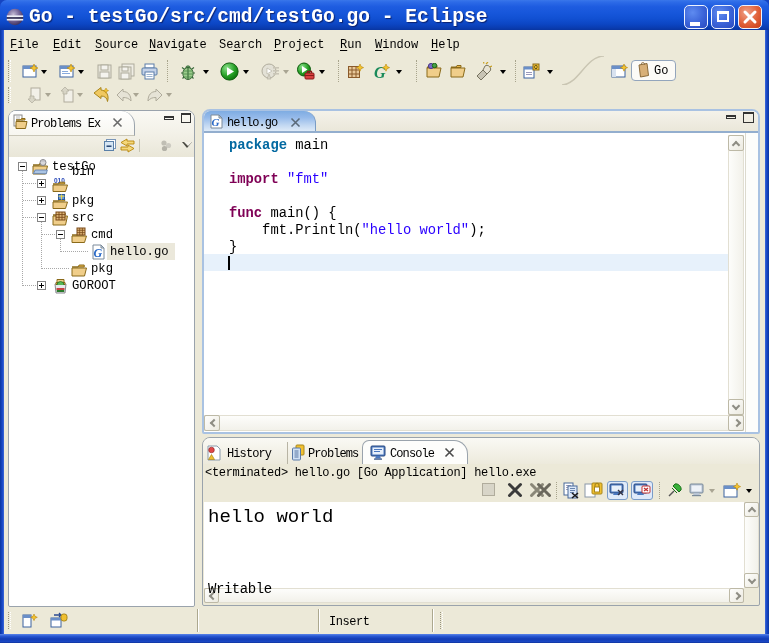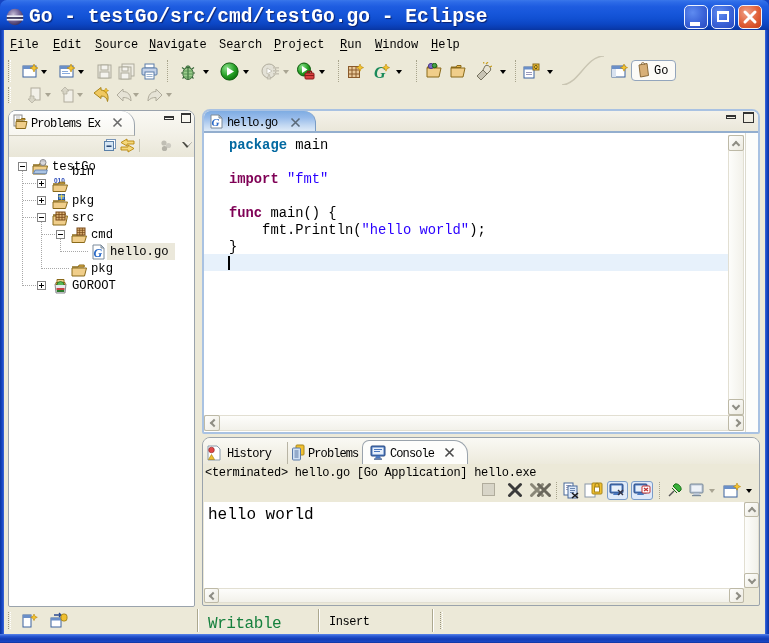--- a/index.html
+++ b/index.html
@@ -531,21 +531,21 @@
 </svg>
 <div class="abs dd ddg" style="left:709px;top:489px"></div>
 <svg class="abs" style="left:723px;top:482px" width="19" height="18" viewBox="0 0 19 18">
   <rect x="1" y="4" width="13" height="11" fill="#fff" stroke="#3b62a0"></rect>
   <rect x="1" y="4" width="13" height="3" fill="#6a8fc8"></rect>
   <path d="M14 1 l1.1 2.5 L17.6 4.6 l-2.5 1.1 L14 8.2 l-1.1-2.5 L10.4 4.6 l2.5-1.1z" fill="#f4c430" stroke="#b8860b" stroke-width="0.6"></path>
 </svg>
 <div class="abs dd" style="left:746px;top:489px"></div>
 
 <div class="abs" style="left:204px;top:502px;width:540px;height:86px;background:#fff;"></div>
-<div class="abs" style="left:208px;top:506px;font-size:16px;white-space:pre;color:#000;">hello world</div>
+<div class="abs" style="left:208px;top:506px;font-size:19px;white-space:pre;color:#000;">hello world</div>
 
 <div class="abs sbtrack" style="left:744px;top:502px;width:15px;height:86px;"></div>
 <div class="sbbtn" style="left:744px;top:502px;width:15px;height:15px;"></div>
 <div class="chev" style="left:748.5px;top:508px;transform:rotate(45deg);"></div>
 <div class="sbbtn" style="left:744px;top:573px;width:15px;height:15px;"></div>
 <div class="chev" style="left:748.5px;top:577px;transform:rotate(225deg);"></div>
 
 <div class="abs sbtrackh" style="left:204px;top:588px;width:540px;height:15px;"></div>
 <div class="sbbtn" style="left:204px;top:588px;width:15px;height:15px;"></div>
 <div class="chev" style="left:210px;top:592.5px;transform:rotate(-45deg);"></div>
@@ -559,17 +559,17 @@
   <rect x="1" y="3" width="8" height="3" fill="#6a8fc8"></rect>
   <path d="M12 2 l1 2.3 2.3 1 -2.3 1 -1 2.3 -1-2.3 -2.3-1 2.3-1z" fill="#f4c430" stroke="#b8860b" stroke-width="0.6"></path>
 </svg>
 <svg class="abs" style="left:50px;top:612px" width="18" height="17" viewBox="0 0 18 17">
   <rect x="1" y="6" width="10" height="9" fill="#fff" stroke="#3b62a0"></rect>
   <rect x="1" y="6" width="10" height="2.5" fill="#6a8fc8"></rect>
   <path d="M4 3 h7 M9 1 l2 2 -2 2" fill="none" stroke="#2a4a90" stroke-width="1.3"></path>
   <rect x="11" y="2" width="6" height="7" rx="2.5" fill="#f0c030" stroke="#a8861a"></rect>
 </svg>
 <div class="groove" style="left:197px;top:609px;height:23px"></div>
-<div class="abs" style="left:208px;top:615px;font-size:16px;color:#15803d;white-space:pre;letter-spacing:-0.45px">Writable</div>
+<div class="abs" style="left:208px;top:581px;font-size:14px;color:#000000;white-space:pre;letter-spacing:-0.45px">Writable</div>
 <div class="groove" style="left:318px;top:609px;height:23px"></div>
 <div class="abs" style="left:329px;top:615px;font-size:12px;color:#000;white-space:pre;letter-spacing:-0.45px">Insert</div>
 <div class="groove" style="left:432px;top:609px;height:23px"></div>
 <div class="abs tbhandle" style="left:440px;top:612px;height:17px"></div>
 
 </body></html>

